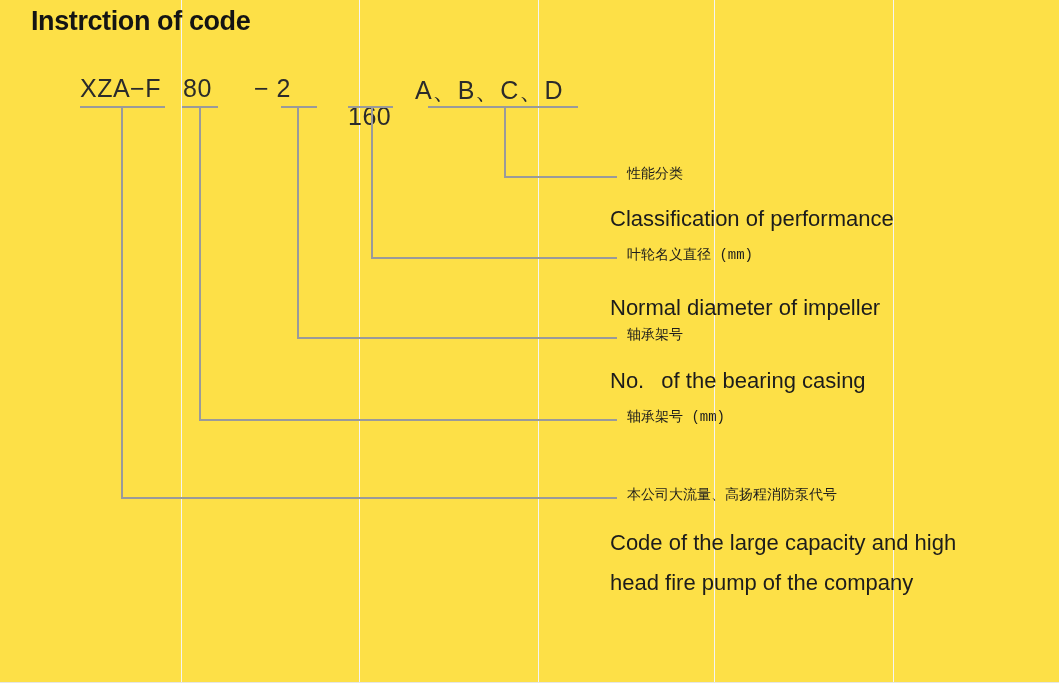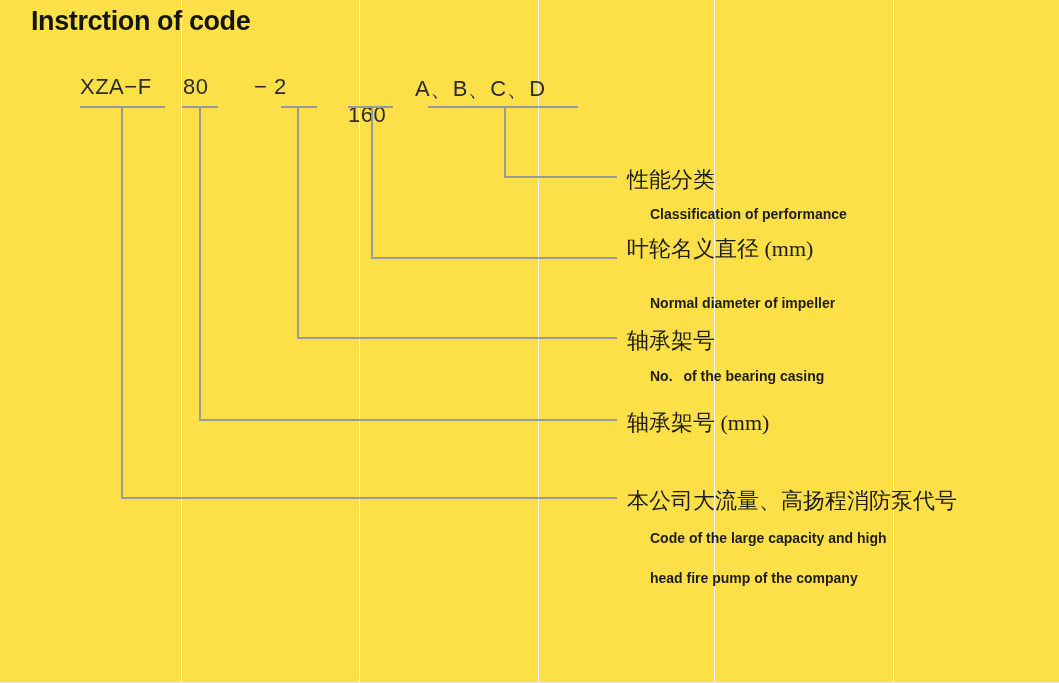--- a/index.html
+++ b/index.html
@@ -25,53 +25,52 @@
     font-size: 27px;
     font-weight: bold;
     letter-spacing: -0.4px;
     color: #141414;
     white-space: nowrap;
   }
 
   
   .code-seg {
     position: absolute;
-    font-size: 22px;
+    font-size: 25px;
     font-weight: normal;
     color: #2b2b2b;
     white-space: nowrap;
     letter-spacing: 0.5px;
   }
 
   
   #lines {
     position: absolute;
     left: 0;
     top: 0;
     width: 1059px;
     height: 683px;
     pointer-events: none;
   }
 
   
   .label-cn {
     position: absolute;
     left: 627px;
+    font-size: 14px;
+    color: #1c1c1c;
+    white-space: nowrap;
+    font-family: Liberation Mono, monospace;
+  }
+  .label-en {
+    position: absolute;
+    left: 610px;
     font-size: 22px;
     color: #1c1c1c;
     white-space: nowrap;
-    font-family: Liberation Serif, serif;
-  }
-  .label-en {
-    position: absolute;
-    left: 650px;
-    font-size: 14px;
-    color: #1c1c1c;
-    white-space: nowrap;
-    font-weight: bold;
   }
 
   
   .seam {
     position: absolute;
     top: 0;
     width: 1px;
     height: 683px;
     background: #f4f4f4;
   }
@@ -124,21 +123,21 @@
 
       <polyline points="200,107 200,420 617,420"></polyline>
 
       <polyline points="122,107 122,498 617,498"></polyline>
     </g>
   </svg>
 
   <div class="label-cn" style="top:165px;">性能分类</div>
   <div class="label-en" style="top:206px;">Classification of performance</div>
 
-  <div class="label-cn" style="top:234px;">叶轮名义直径 (mm)</div>
+  <div class="label-cn" style="top:246px;">叶轮名义直径 (mm)</div>
   <div class="label-en" style="top:287px;margin-top:8px;">Normal diameter of impeller</div>
 
   <div class="label-cn" style="top:326px;">轴承架号</div>
   <div class="label-en" style="top:368px;">No.  of the bearing casing</div>
 
   <div class="label-cn" style="top:408px;">轴承架号 (mm)</div>
 
   <div class="label-cn" style="top:486px;">本公司大流量、高扬程消防泵代号</div>
   <div class="label-en" style="top:570px;">head fire pump of the company</div>
   <div class="label-en" style="top:530px;">Code of the large capacity and high</div>

